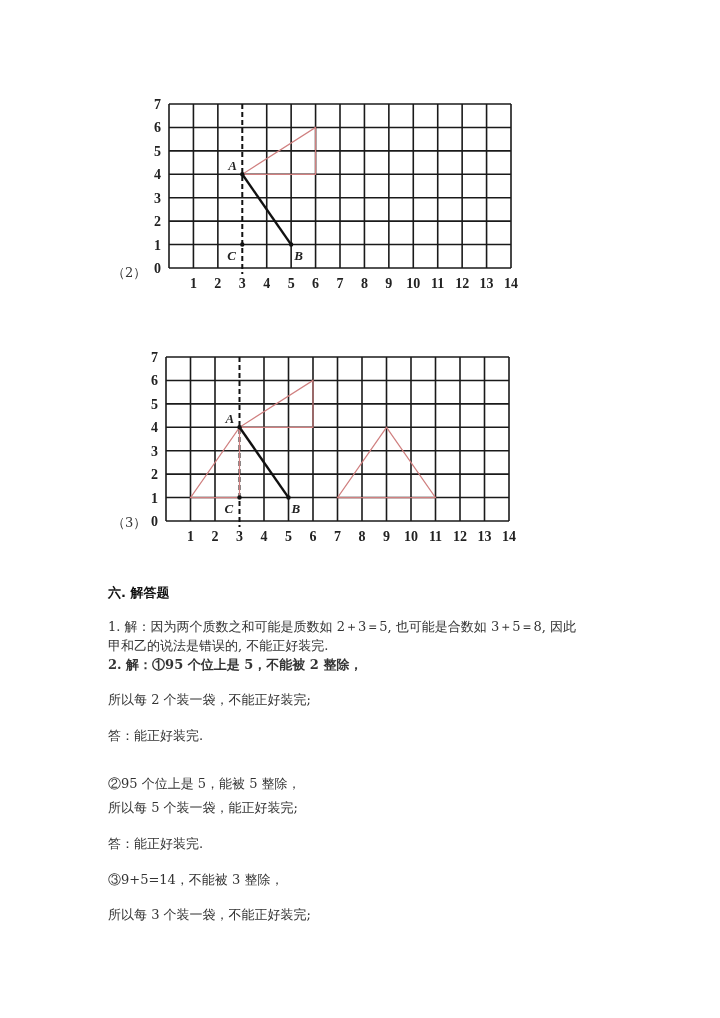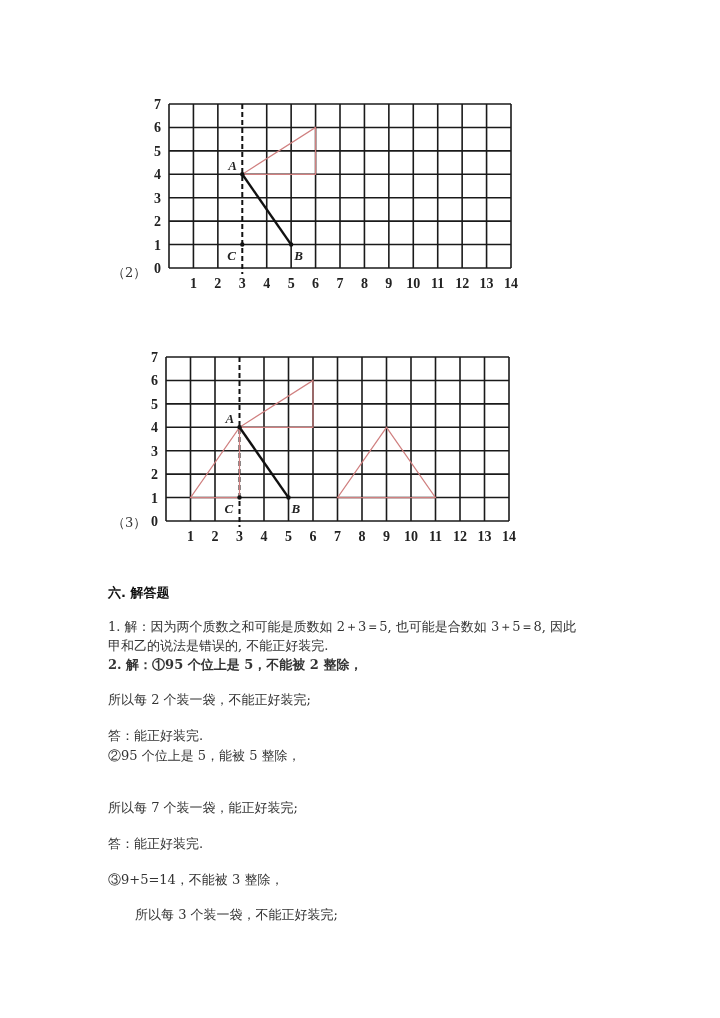--- a/index.html
+++ b/index.html
@@ -135,17 +135,17 @@
     <text x="509" y="541" font-size="14" font-weight="bold" text-anchor="middle" fill="#222">14</text>
   </svg>
 
 <div class="section-title">六. 解答题</div>
 
 <div class="para" style="top:618px;text-align:right;">1. 解：因为两个质数之和可能是质数如 2＋3＝5, 也可能是合数如 3＋5＝8, 因此</div>
 <div class="para" style="top:637px;">甲和乙的说法是错误的, 不能正好装完.</div>
 <div class="para" style="top:656px;font-weight:bold;">2. 解：①95 个位上是 5，不能被 2 整除，</div>
 <div class="para" style="top:691px;">所以每 2 个装一袋，不能正好装完;</div>
 <div class="para" style="top:727px;">答：能正好装完.</div>
-<div class="para" style="top:747px;">②95 个位上是 5，能被 5 整除，</div>
-<div class="para" style="top:799px;">所以每 7 个装一袋，能正好装完;</div>
+<div class="para" style="top:775px;">②95 个位上是 5，能被 5 整除，</div>
+<div class="para" style="top:799px;">所以每 5 个装一袋，能正好装完;</div>
 <div class="para" style="top:835px;text-align:right;">答：能正好装完.</div>
 <div class="para" style="top:871px;">③9+5=14，不能被 3 整除，</div>
-<div class="para" style="top:906px;margin-left:27px;">所以每 3 个装一袋，不能正好装完;</div>
+<div class="para" style="top:906px;">所以每 3 个装一袋，不能正好装完;</div>
 
 </body></html>

